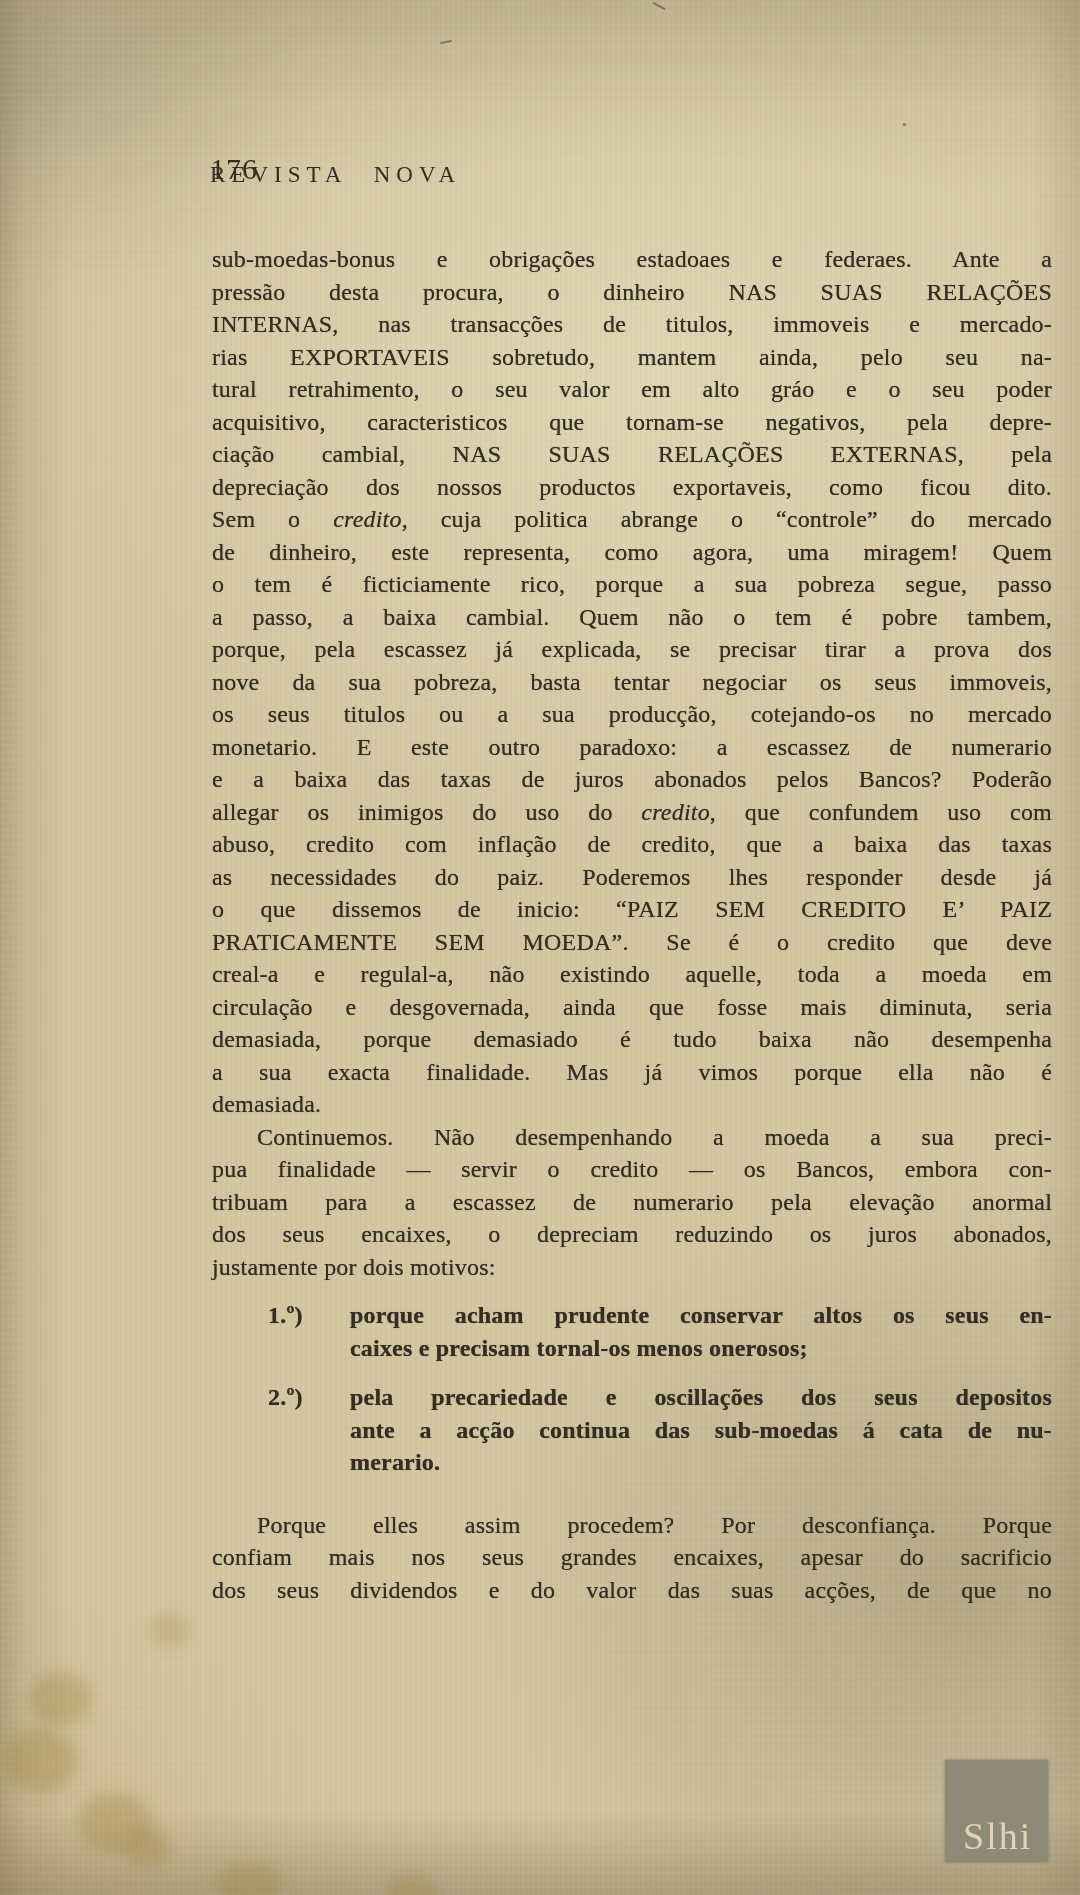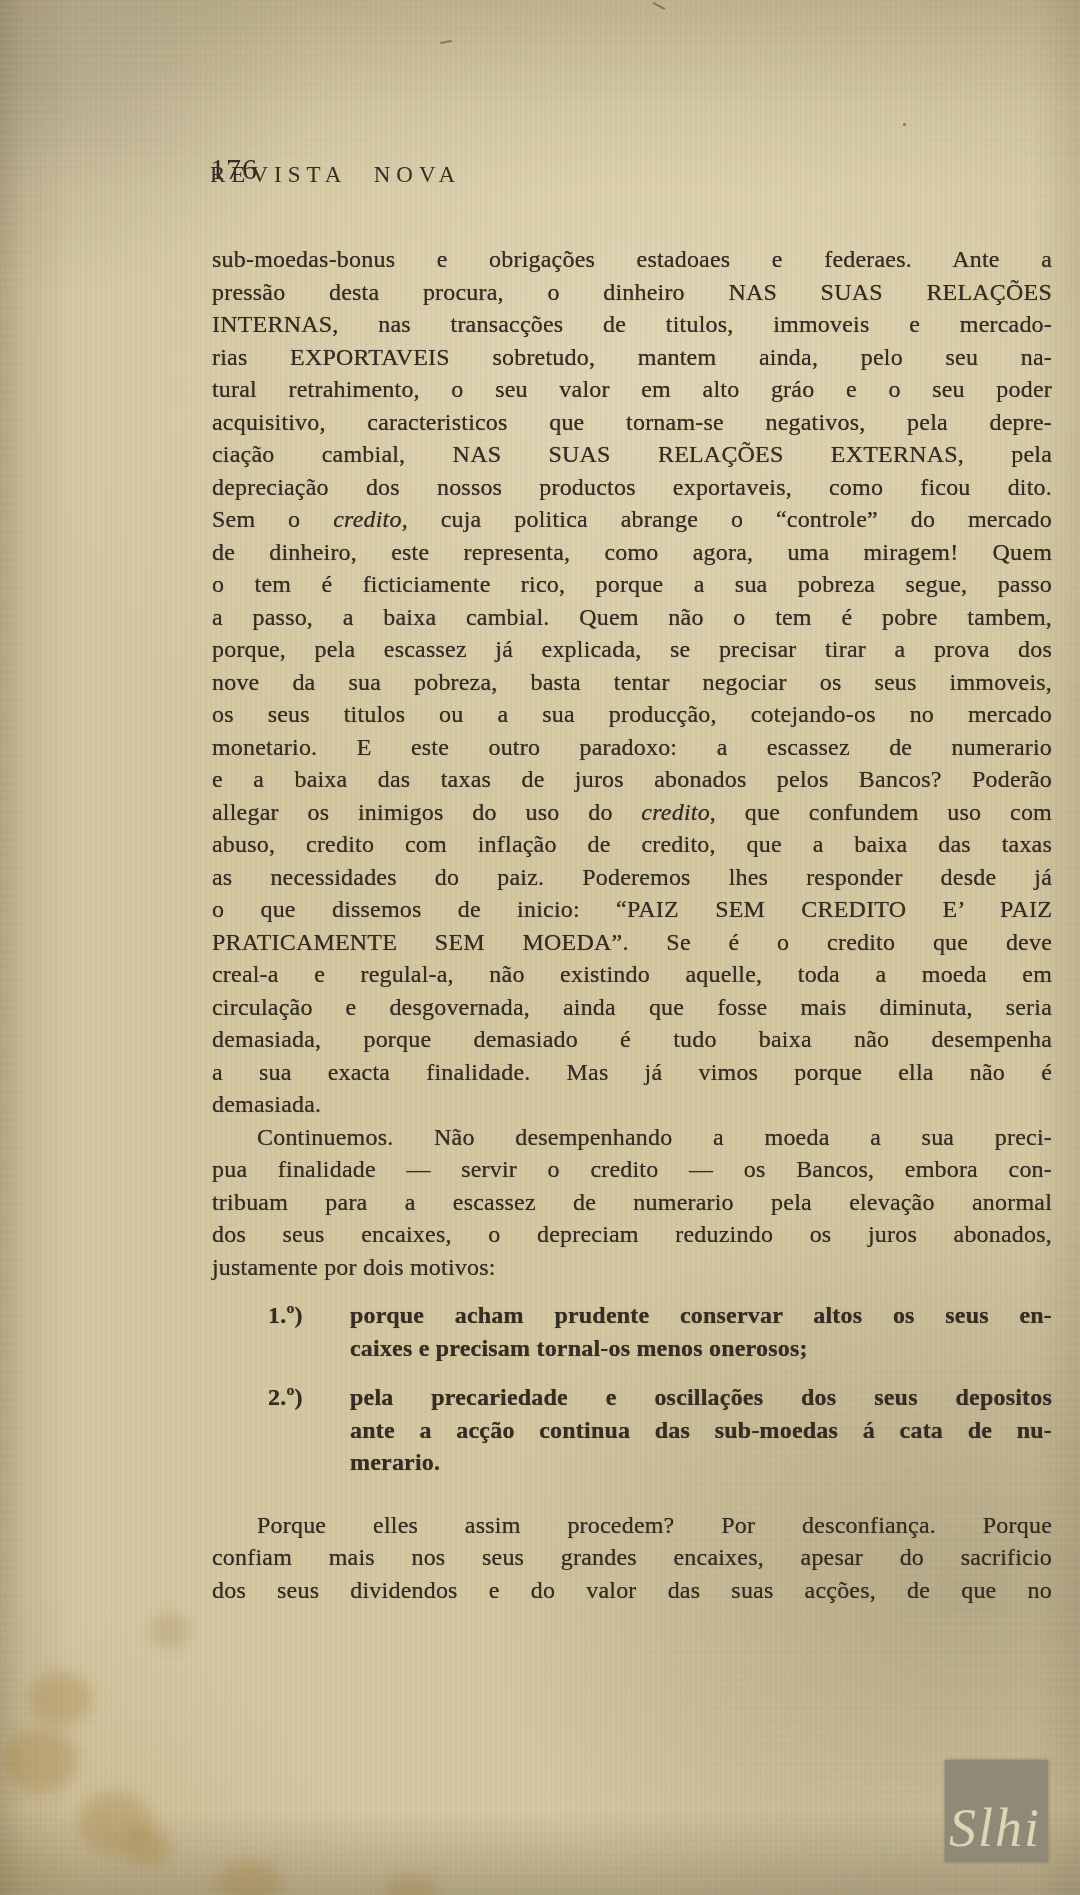--- a/index.html
+++ b/index.html
@@ -50,22 +50,22 @@
   .it{font-style:italic;}
 
   .numbered-list{margin-top:16px;font-weight:bold;}
   .list-item{position:relative;padding-left:138px;margin-bottom:17px;}
   .list-item:last-child{margin-bottom:0;}
   .list-label{position:absolute;left:56px;top:0;}
   .closing{margin-top:30px;}
 
   .watermark{position:absolute;left:945px;top:1760px;width:103px;height:102px;
     background:var(--wm-bg,#8f8977);box-shadow:0 0 3px rgba(120,112,92,0.9);}
-  .watermark span{position:absolute;left:4px;bottom:7px;font-size:54px;line-height:1;
-    color:var(--wm-text,#dcd5b6);letter-spacing:2px;font-style:italic;}
+  .watermark span{position:absolute;left:18px;bottom:7px;font-size:38px;line-height:1;
+    color:var(--wm-text,#dcd5b6);letter-spacing:2px;}
 </style>
 </head>
 <body>
 
 <div class="page">
   <div class="grain"></div>
 
   <div class="stain s1"></div>
   <div class="stain s2"></div>
   <div class="stain s3"></div>

